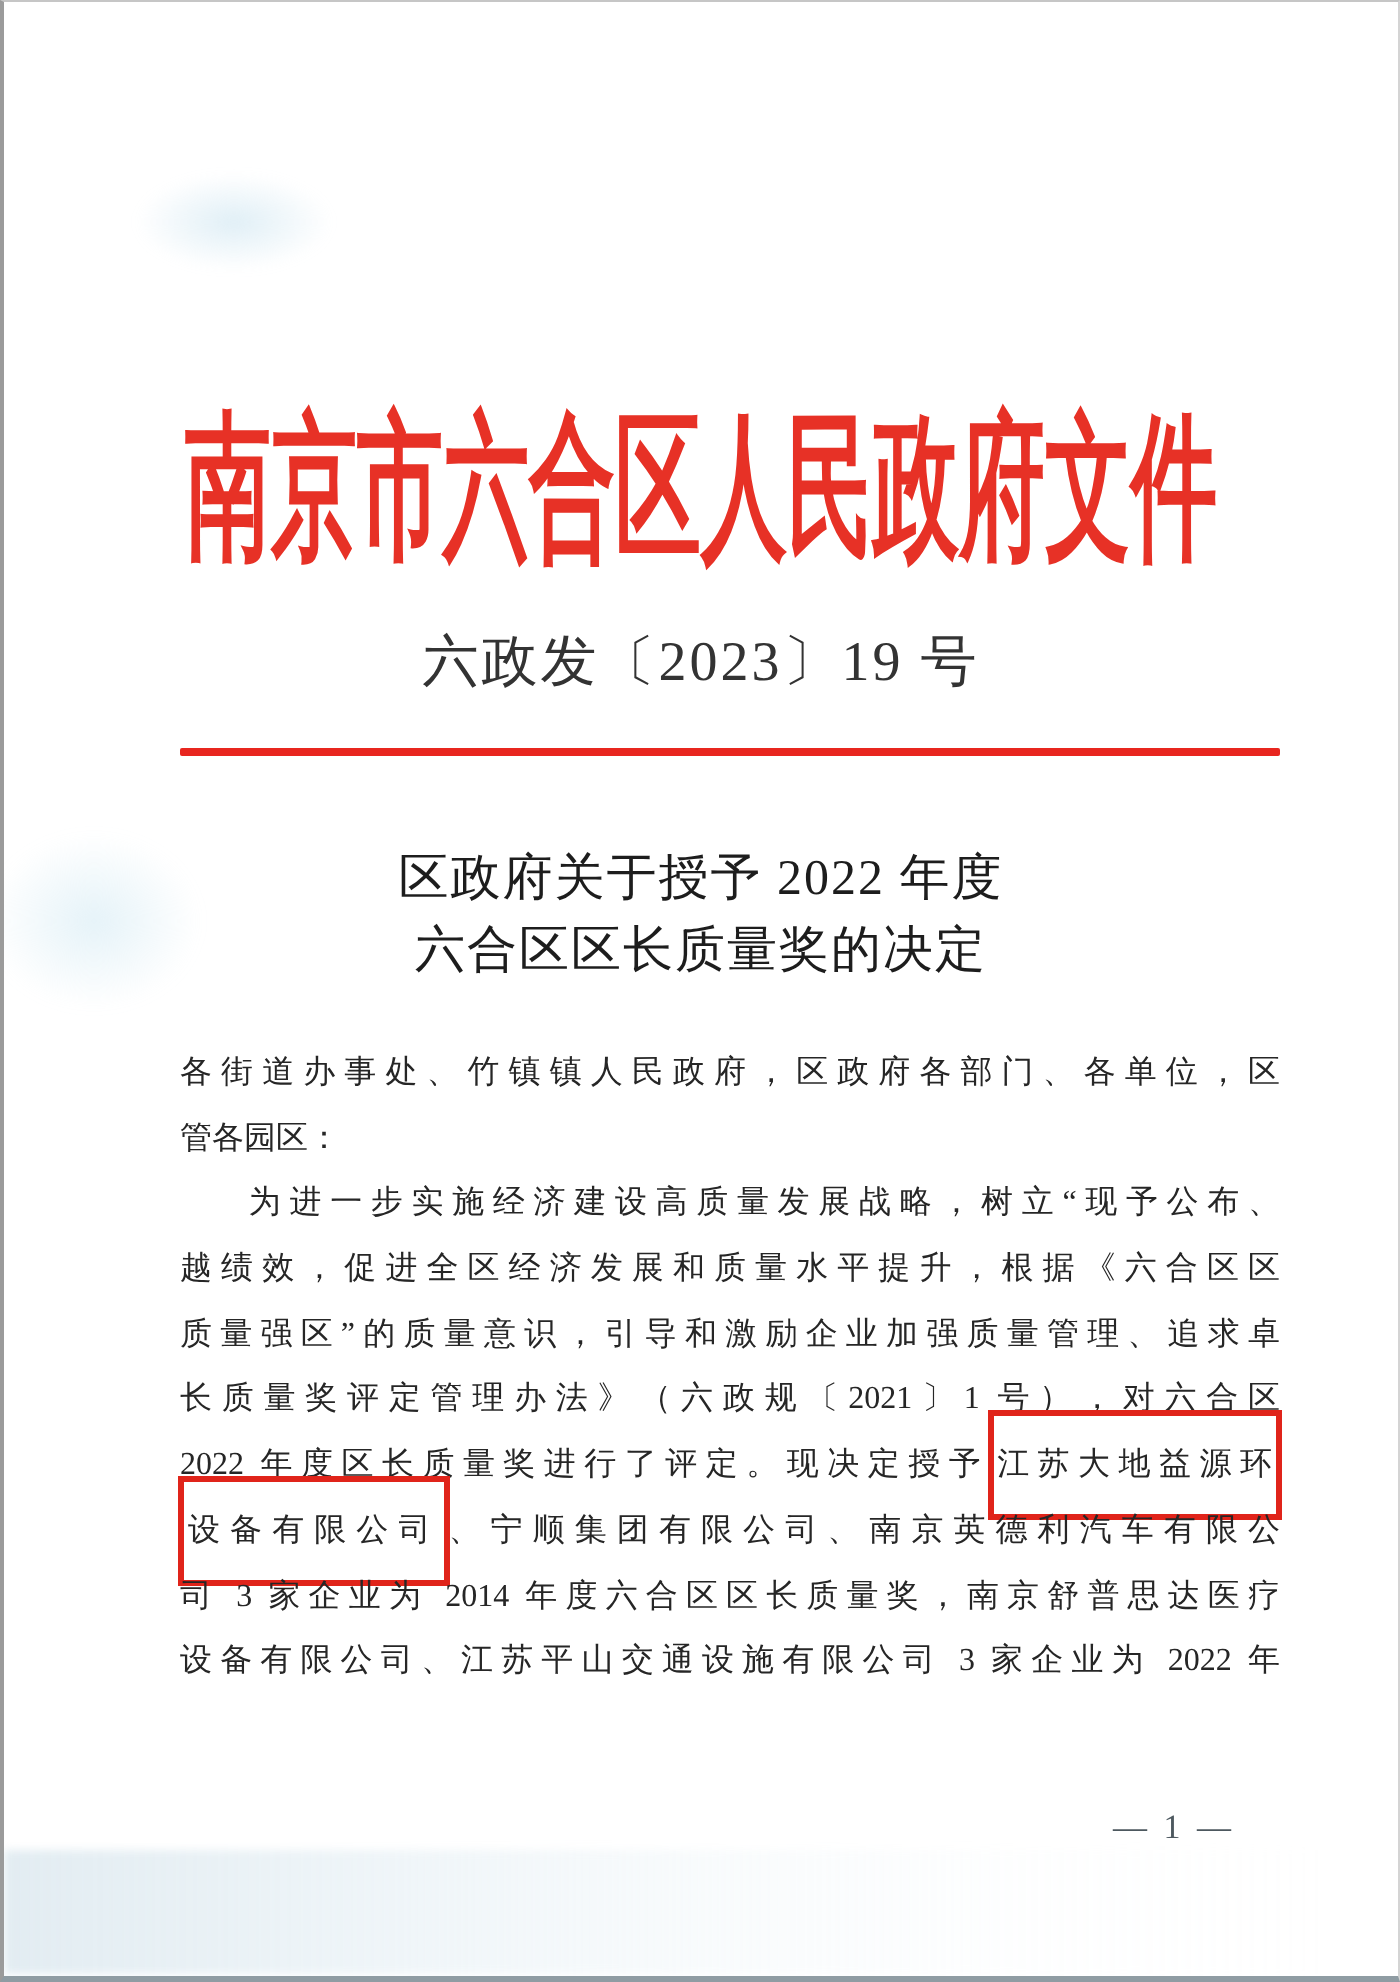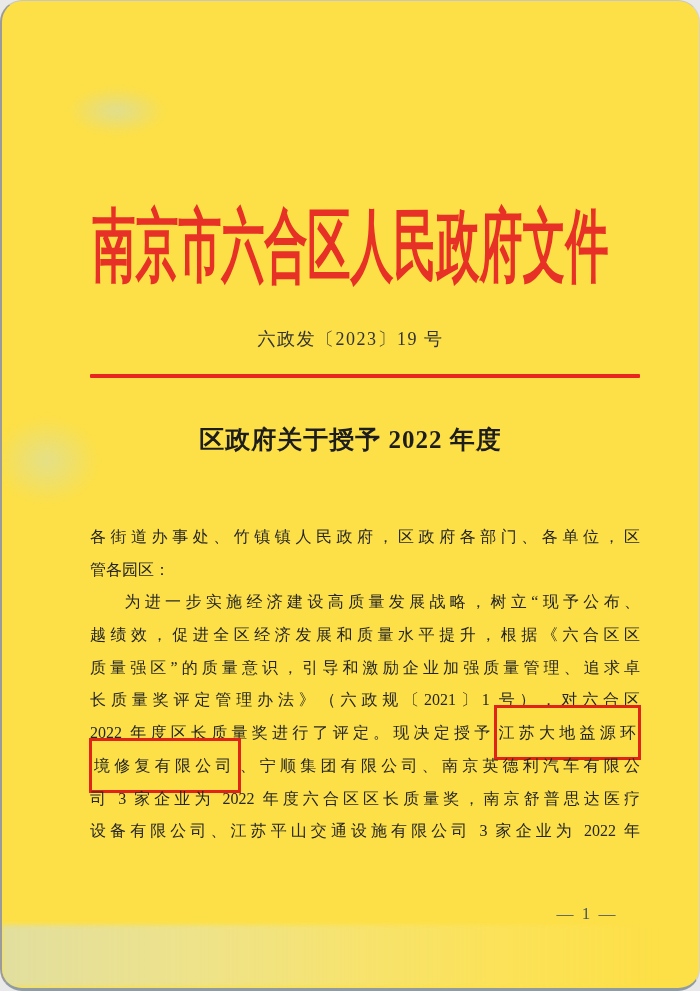--- a/index.html
+++ b/index.html
@@ -6,28 +6,27 @@
     margin: 0;
     padding: 0;
     background: #e9e9e9;
     font-family: "Liberation Serif", "DejaVu Serif", serif;
   }
   .stage {
     position: relative;
     width: 700px;
     height: 991px;
     margin: 0 auto;
-    background: #fde047;
+    background: #ffffff;
     overflow: hidden;
     box-sizing: border-box;
     border-top: 1px solid #c6c6c6;
     border-right: 1px solid #d4d4d4;
     border-left: 2px solid #9b9b9b;
     border-bottom: 3px solid #8f9ca3;
-    border-radius: 22px;
   }
   
   .smudge { position: absolute; pointer-events: none; }
   .smudge-top-left {
     top: 78px; left: 50px; width: 130px; height: 64px;
     background: radial-gradient(closest-side, rgba(186,219,235,0.45), rgba(186,219,235,0) 75%);
     filter: blur(3px);
   }
   .smudge-left-mid {
     top: 402px; left: -25px; width: 140px; height: 115px;
@@ -55,39 +54,39 @@
     white-space: nowrap;
   }
   .letterhead .stretch {
     display: inline-block;
     transform: scaleY(1.85);
     transform-origin: 50% 50%;
     letter-spacing: 0px;
   }
   .doc-number {
     position: absolute;
-    top: 326px; left: 0; right: 0;
+    top: 311px; left: 0; right: 0;
     text-align: center;
-    font-size: 18px;
+    font-size: 28px;
     color: #333;
     letter-spacing: 1.5px;
   }
   .red-rule {
     position: absolute;
     top: 373px; left: 88px;
     width: 550px; height: 4px;
     background: #e8261f;
     border-radius: 1px;
   }
   .doc-title {
     position: absolute;
     top: 421px; left: 0; right: 0;
     text-align: center;
     font-size: 25px;
-    font-weight: 700;
+    font-weight: 400;
     color: #1d1d1d;
     line-height: 36px;
     letter-spacing: 1px;
   }
   .body-text {
     position: absolute;
     top: 520px; left: 88px;
     width: 550px;
     font-size: 16px;
     color: #262626;
@@ -132,30 +131,31 @@
   <div class="letterhead">
     <span class="stretch">南京市六合区人民政府文件</span>
   </div>
 
   <div class="doc-number">六政发〔2023〕19 号</div>
 
   <div class="red-rule"></div>
 
   <div class="doc-title">
     <div>区政府关于授予 2022 年度</div>
+    <div>六合区区长质量奖的决定</div>
   </div>
 
   <div class="body-text">
     <div class="line">各街道办事处、竹镇镇人民政府，区政府各部门、各单位，区</div>
     <div class="line no-justify">管各园区：</div>
     <div class="line indent">为进一步实施经济建设高质量发展战略，树立“现予公布、</div>
     <div class="line">越绩效，促进全区经济发展和质量水平提升，根据《六合区区</div>
     <div class="line">质量强区”的质量意识，引导和激励企业加强质量管理、追求卓</div>
     <div class="line">长质量奖评定管理办法》（六政规〔2021〕1 号），对六合区</div>
     <div class="line"><span>2022 年度区长质量奖进行了评定。现决定授予</span><span class="hl">江苏大地益源环</span></div>
-    <div class="line"><span class="hl">境修复有限公司</span><span>、宁顺集团有限公司、南京英德利汽车有限公</span></div>
-    <div class="line">司 3 家企业为 2022 年度六合区区长质量奖，南京舒普思达医疗</div>
+    <div class="line"><span class="hl">设备有限公司</span><span>、宁顺集团有限公司、南京英德利汽车有限公</span></div>
+    <div class="line">司 3 家企业为 2014 年度六合区区长质量奖，南京舒普思达医疗</div>
     <div class="line">设备有限公司、江苏平山交通设施有限公司 3 家企业为 2022 年</div>
   </div>
 
   <div class="page-number">— 1 —</div>
 
 </div>
 
 </body></html>

